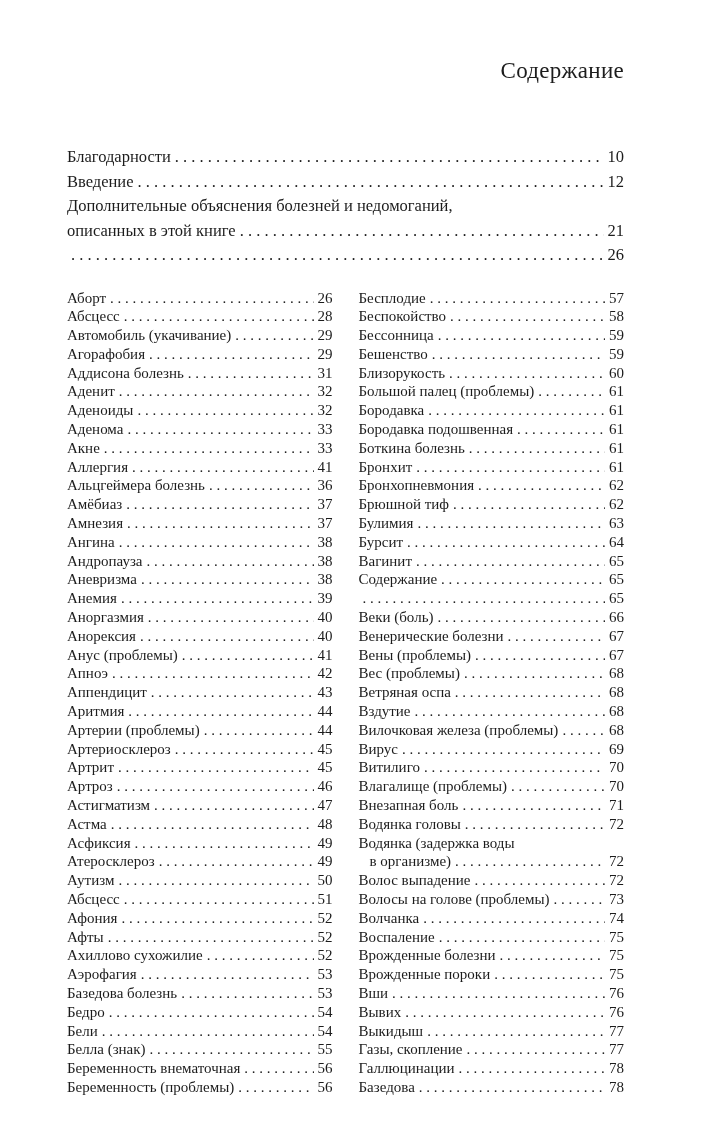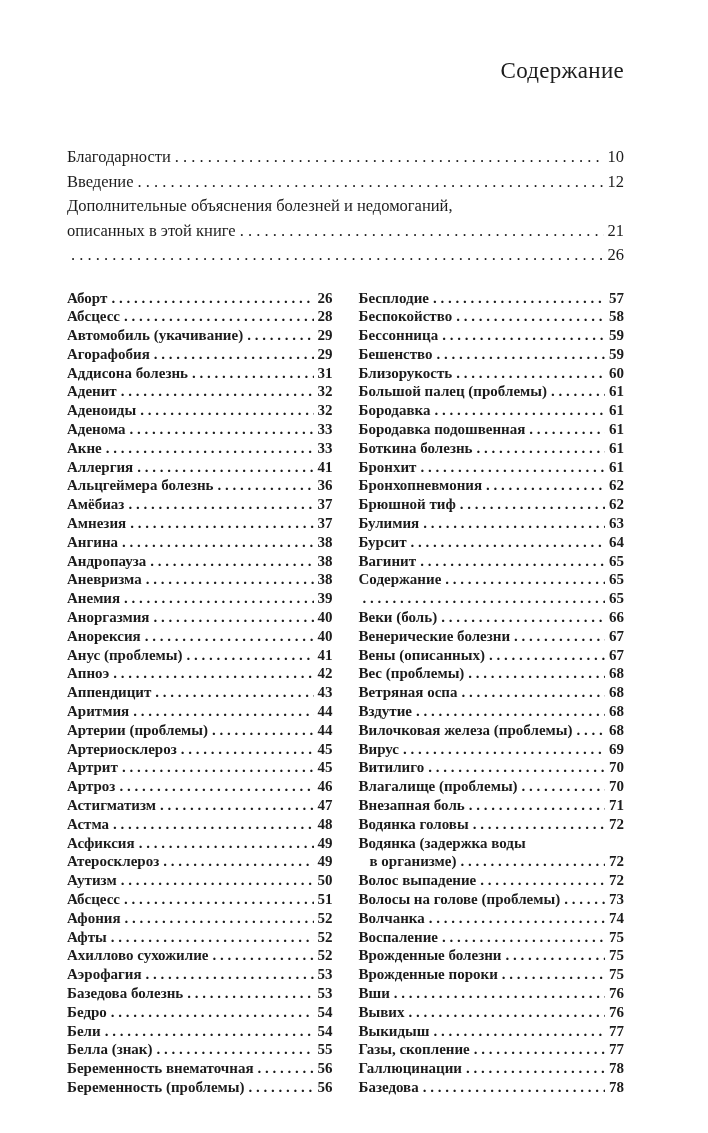--- a/index.html
+++ b/index.html
@@ -28,21 +28,20 @@
     margin-top: 61px;
     font-size: 16.5px;
     line-height: 24.5px;
   }
   .cols {
     display: flex;
     gap: 26px;
     margin-top: 21px;
     font-size: 15px;
     line-height: 18.8px;
-    font-weight: bold;
   }
   .col { flex: 1 1 0; min-width: 0; }
   .toc-row {
     display: flex;
     align-items: baseline;
   }
   .toc-row .label {
     white-space: nowrap;
     flex: 0 0 auto;
   }
@@ -397,21 +396,21 @@
           <span class="label">Веки (боль)</span>
           <span class="dots">. . . . . . . . . . . . . . . . . . . . . . . . . . . . . . . . . . . . . . . . . . . . . . . . . . . . . . . . . . . . . . . . . . . . . . . . . . . . . . . . . . . . . . . . . . . . . . . . . . . . . . . . . . . . . . . . . . . . . . . .</span>
           <span class="page-num">66</span>
         </div>
         <div class="toc-row">
           <span class="label">Венерические болезни</span>
           <span class="dots">. . . . . . . . . . . . . . . . . . . . . . . . . . . . . . . . . . . . . . . . . . . . . . . . . . . . . . . . . . . . . . . . . . . . . . . . . . . . . . . . . . . . . . . . . . . . . . . . . . . . . . . . . . . . . . . . . . . . . . . .</span>
           <span class="page-num">67</span>
         </div>
         <div class="toc-row">
-          <span class="label">Вены (описанных)</span>
+          <span class="label">Вены (проблемы)</span>
           <span class="dots">. . . . . . . . . . . . . . . . . . . . . . . . . . . . . . . . . . . . . . . . . . . . . . . . . . . . . . . . . . . . . . . . . . . . . . . . . . . . . . . . . . . . . . . . . . . . . . . . . . . . . . . . . . . . . . . . . . . . . . . .</span>
           <span class="page-num">67</span>
         </div>
         <div class="toc-row">
           <span class="label">Вес (проблемы)</span>
           <span class="dots">. . . . . . . . . . . . . . . . . . . . . . . . . . . . . . . . . . . . . . . . . . . . . . . . . . . . . . . . . . . . . . . . . . . . . . . . . . . . . . . . . . . . . . . . . . . . . . . . . . . . . . . . . . . . . . . . . . . . . . . .</span>
           <span class="page-num">68</span>
         </div>
         <div class="toc-row">
           <span class="label">Ветряная оспа</span>

